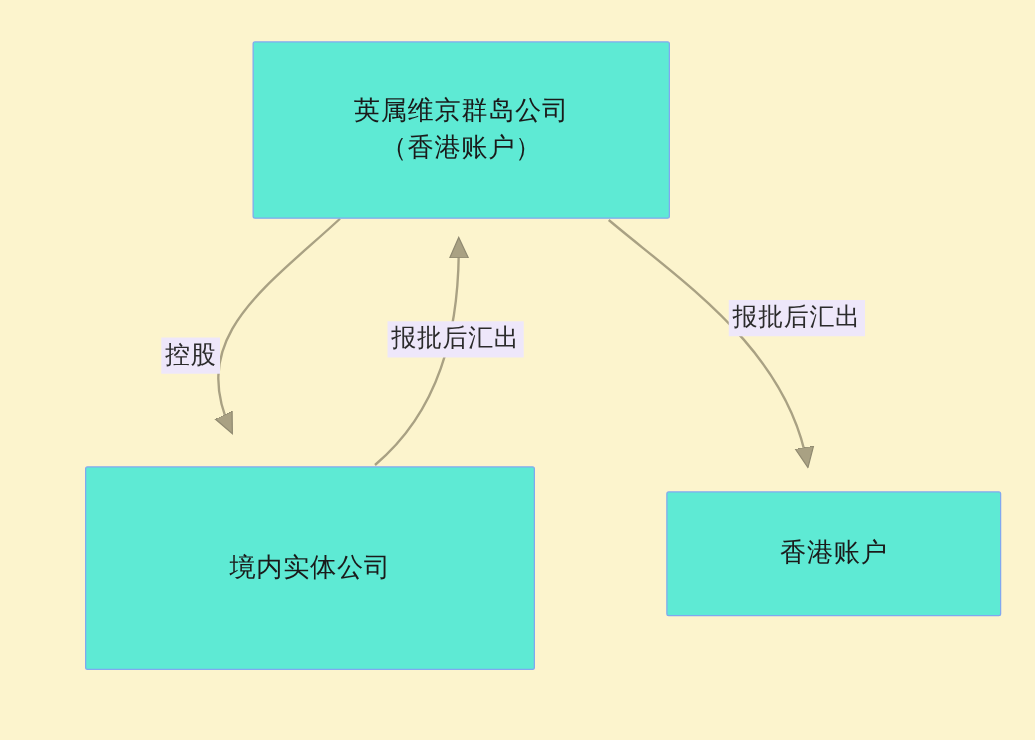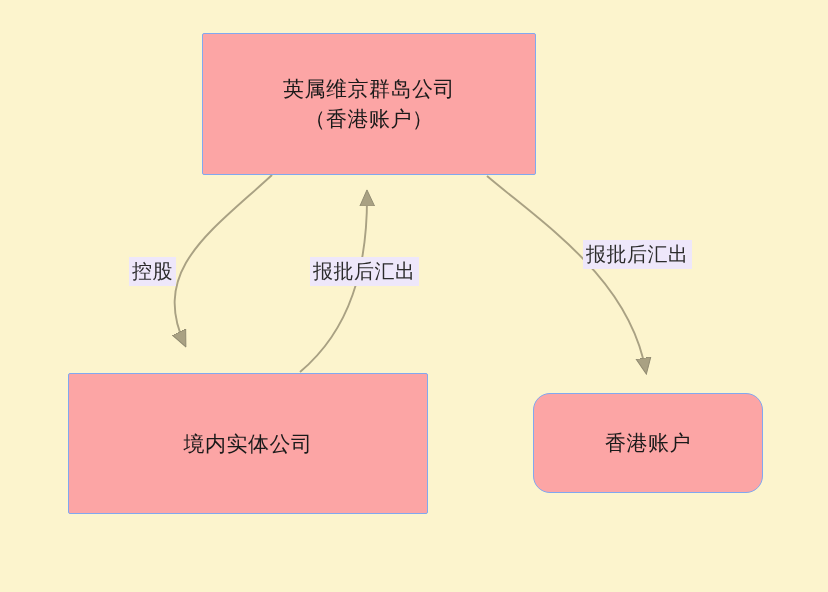--- a/index.html
+++ b/index.html
@@ -23,21 +23,21 @@
     position: absolute;
     left: 0;
     top: 0;
     width: 828px;
     height: 592px;
     pointer-events: none;
   }
   .node {
     position: absolute;
     box-sizing: border-box;
-    background: #fca5a5;
+    background: #5eead4;
     border: 1.6px solid #80a8f0;
     border-radius: 2px;
     display: flex;
     flex-direction: column;
     justify-content: center;
     color: #1a1a1a;
     font-size: 21px;
     line-height: 1.42;
     letter-spacing: 0.5px;
     text-align: center;
@@ -46,45 +46,44 @@
   #node-bvi {
     left: 202px;
     top: 33px;
     width: 334px;
     height: 142px;
   }
   #node-domestic {
     left: 68px;
     top: 373px;
     width: 360px;
-    height: 141px;
+    height: 163px;
   }
   #node-hkaccount {
     left: 533px;
     top: 393px;
-    width: 230px;
+    width: 268px;
     height: 100px;
-    border-radius: 17px;
   }
   .node-line {
     display: block;
   }
   .edge-label {
     position: absolute;
     background: #eee7fa;
     color: #2b2b2b;
     font-size: 20px;
     line-height: 1.25;
     letter-spacing: 0.5px;
     white-space: nowrap;
     padding: 2px 3px;
   }
   #label-holding {
     left: 129px;
-    top: 257px;
+    top: 270px;
   }
   #label-dividend {
     left: 310px;
     top: 257px;
   }
   #label-remit {
     left: 583px;
     top: 240px;
   }
 </style>

